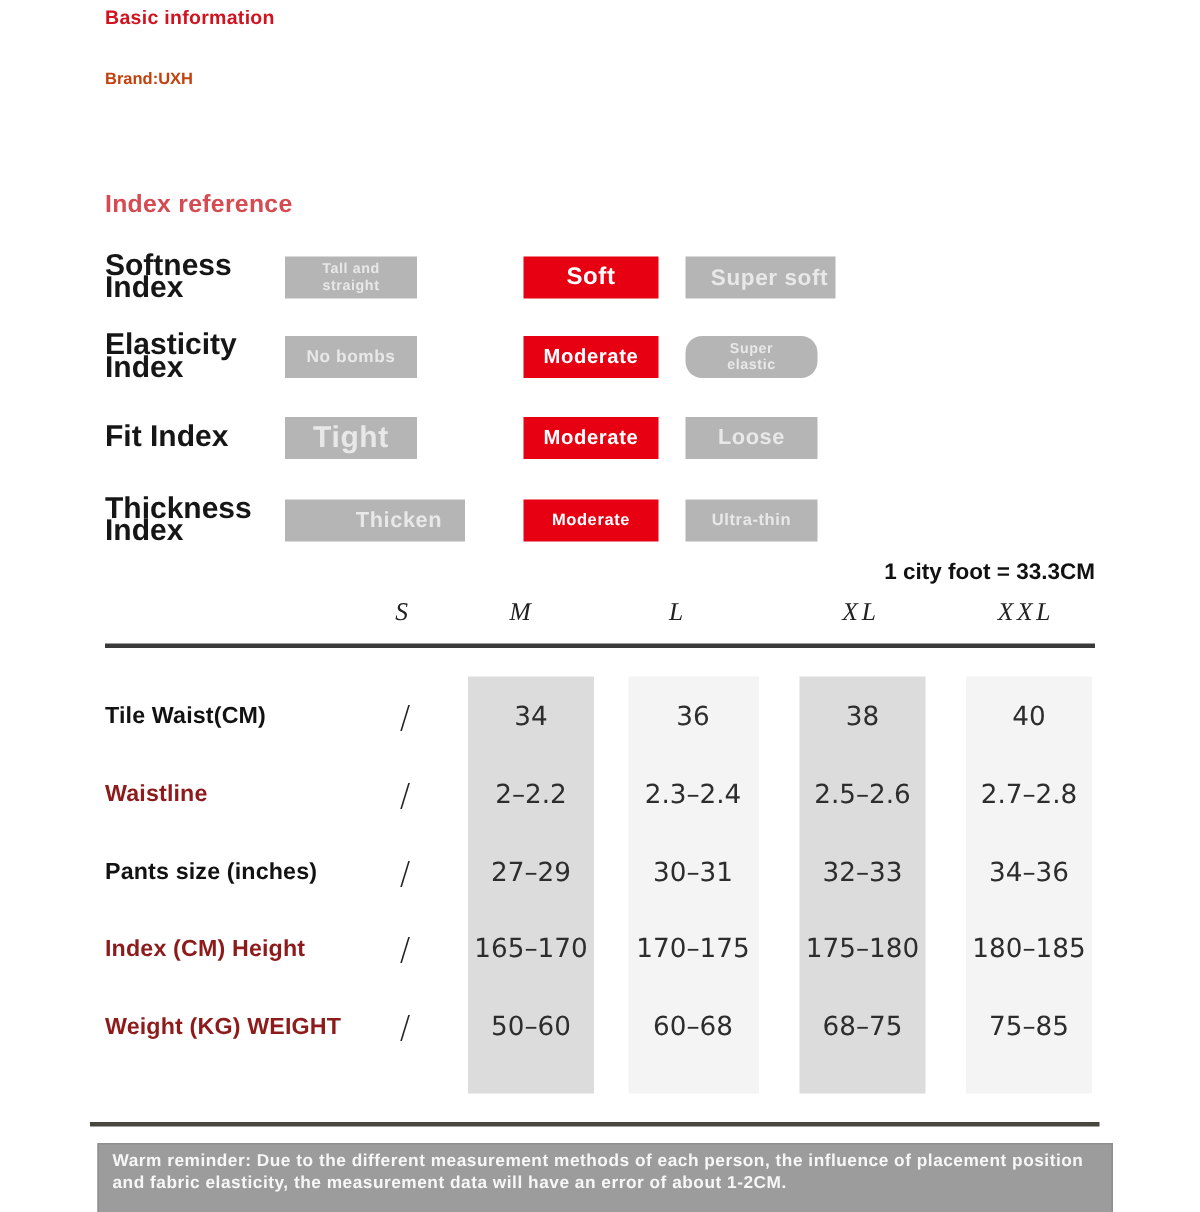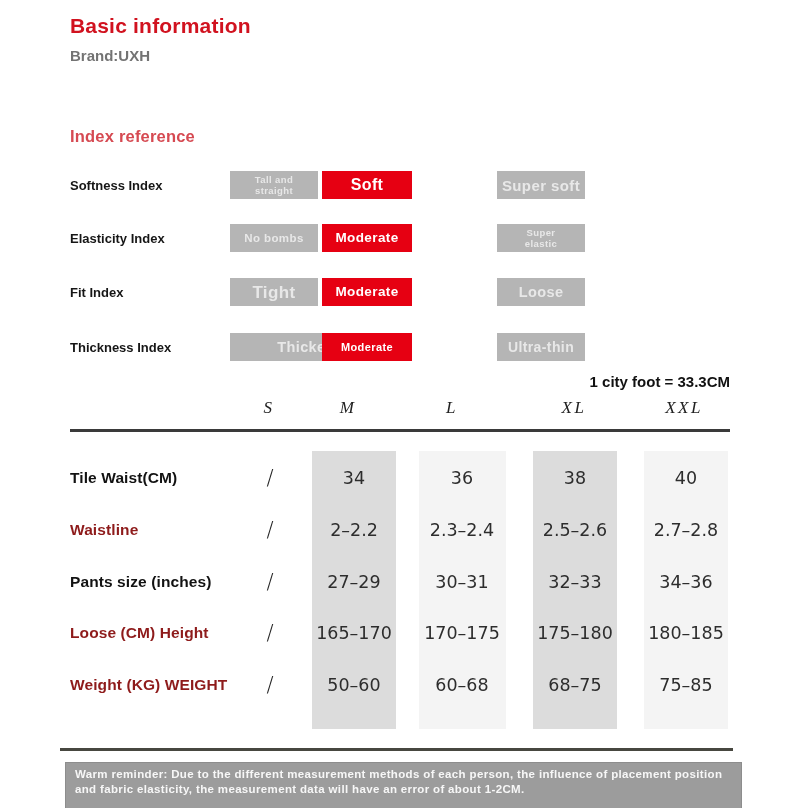--- a/index.html
+++ b/index.html
@@ -3,40 +3,40 @@
 <meta charset="utf-8">
 <style>
   html,body{margin:0;padding:0;background:#fff;}
   .page{
     position:relative;width:800px;height:808px;background:#fff;overflow:hidden;
     font-family:"Liberation Sans","DejaVu Sans",sans-serif;color:#1a1a1a;
   }
   .abs{position:absolute;}
 
   
-  .h-basic{left:70px;top:14px;font-size:21px;font-weight:800;color:var(--title-red,#d1121f);letter-spacing:.2px;}
-  .brand{left:70px;top:47px;font-size:15px;font-weight:700;color:#737373;}
+  .h-basic{left:70px;top:4px;font-size:13px;font-weight:800;color:var(--title-red,#d1121f);letter-spacing:.2px;}
+  .brand{left:70px;top:47px;font-size:11px;font-weight:700;color:#c2410c;}
   .fabric{left:70px;top:88px;font-size:16.5px;font-weight:800;color:#111;letter-spacing:.1px;}
   .h-index{left:70px;top:127px;font-size:16.5px;font-weight:800;color:var(--subtitle-red,#d64a52);letter-spacing:.2px;}
 
   
   .idx-row{position:absolute;left:0;width:800px;height:28px;}
   .idx-label{position:absolute;left:70px;top:50%;transform:translateY(-50%);
-    width:118px;font-size:13px;font-weight:800;color:#161616;line-height:15px;}
+    width:118px;font-size:20px;font-weight:800;color:#161616;line-height:15px;}
   .badge{position:absolute;top:0;height:28px;display:flex;align-items:center;justify-content:center;
     text-align:center;font-weight:700;letter-spacing:.4px;white-space:pre-line;line-height:11px;}
-  .badge.gray{background:var(--badge-gray,#b5b5b5);color:#e8e8e8;margin-left:40px;}
-  .badge.red{background:var(--accent-red,#e60012);color:#ffffff;}
+  .badge.gray{background:var(--badge-gray,#b5b5b5);color:#e8e8e8;}
+  .badge.red{background:var(--accent-red,#e60012);color:#ffffff;margin-left:27px;}
   .b1{left:190px;width:88px;}
   .b2{left:322px;width:90px;}
   .b3{left:457px;width:88px;}
-  .r0 .b1{font-size:9.5px;} .r0 .b2{font-size:16px;line-height:16px;} .r0 .b3{font-size:15px;line-height:15px;}
-  .r1 .b1{font-size:11.5px;line-height:12px;} .r1 .b2{font-size:13.5px;line-height:14px;} .r1 .b3{font-size:9.5px;}
-  .r2 .b1{font-size:17px;line-height:15px;} .r2 .b2{font-size:13.5px;line-height:14px;} .r2 .b3{font-size:14.5px;line-height:15px;}
-  .r3 .b1{font-size:14.5px;line-height:15px;padding-left:32px;} .r3 .b2{font-size:11px;line-height:12px;} .r3 .b3{font-size:14px;line-height:11px;text-align:right;}
+  .r0 .b1{font-size:9.5px;} .r0 .b2{font-size:16px;line-height:16px;} .r0 .b3{font-size:15px;line-height:15px;padding-left:12px;}
+  .r1 .b1{font-size:11.5px;line-height:12px;} .r1 .b2{font-size:13.5px;line-height:14px;} .r1 .b3{font-size:9.5px;border-radius:11px;}
+  .r2 .b1{font-size:20px;line-height:15px;} .r2 .b2{font-size:13.5px;line-height:14px;} .r2 .b3{font-size:14.5px;line-height:15px;}
+  .r3 .b1{font-size:14.5px;line-height:15px;padding-left:32px;} .r3 .b2{font-size:11px;line-height:12px;} .r3 .b3{font-size:11px;line-height:11px;text-align:right;}
 
   
   .unit-note{right:70px;top:373px;font-size:15px;font-weight:800;color:#111;}
   .h-cell{position:absolute;top:398px;transform:translateX(-50%);
     font-family:"Liberation Serif","DejaVu Serif",serif;font-style:italic;
     font-size:17px;color:#222;letter-spacing:2.5px;}
   .rule-top{left:70px;top:429px;width:660px;height:3px;background:#3a3a3a;}
   .rule-bottom{left:60px;top:748px;width:673px;height:3px;background:#474740;}
   .stripe{position:absolute;top:451px;height:278px;}
   .stripe.dark{background:var(--stripe-dark,#dcdcdc);}
@@ -126,21 +126,21 @@
   </div>
   <div class="t-row" style="top:570px">
     <span class="t-label">Pants size (inches)</span>
     <span class="t-cell slash c0">/</span>
     <span class="t-cell c1">27–29</span>
     <span class="t-cell c2">30–31</span>
     <span class="t-cell c3">32–33</span>
     <span class="t-cell c4">34–36</span>
   </div>
   <div class="t-row" style="top:621px">
-    <span class="t-label maroon">Loose (CM) Height</span>
+    <span class="t-label maroon">Index (CM) Height</span>
     <span class="t-cell slash c0">/</span>
     <span class="t-cell c1">165–170</span>
     <span class="t-cell c2">170–175</span>
     <span class="t-cell c3">175–180</span>
     <span class="t-cell c4">180–185</span>
   </div>
   <div class="t-row" style="top:673px">
     <span class="t-label maroon">Weight (KG) WEIGHT</span>
     <span class="t-cell slash c0">/</span>
     <span class="t-cell c1">50–60</span>

